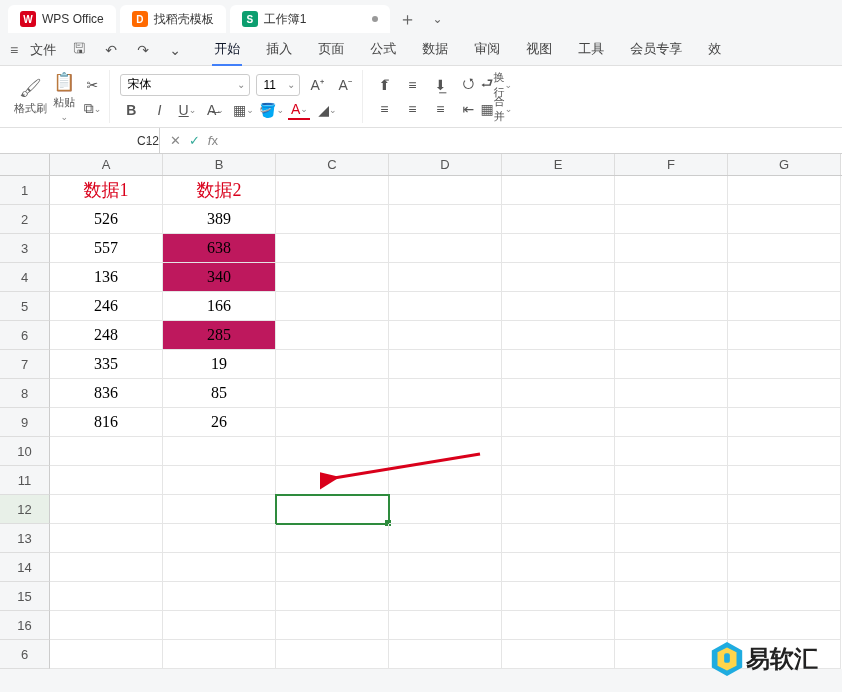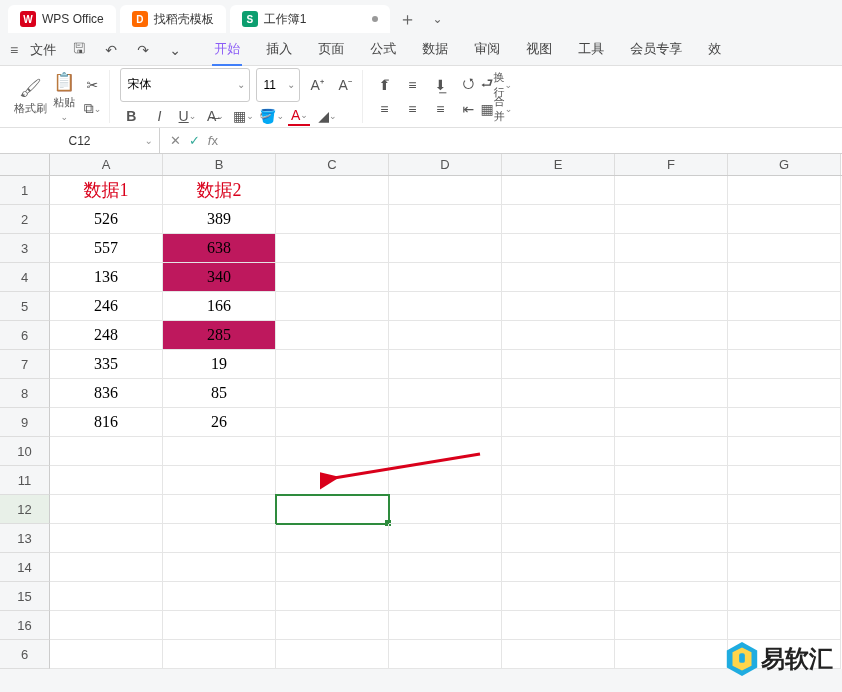--- a/index.html
+++ b/index.html
@@ -18,40 +18,40 @@
 .tab-dot { width: 6px; height: 6px; border-radius: 50%; background: #999; margin-left: 60px; }
 .tab-add { width: 26px; height: 26px; display: flex; align-items: center; justify-content: center; font-size: 18px; color: #666; cursor: pointer; }
 
 
 .menubar { display: flex; align-items: center; height: 32px; padding: 0 10px; gap: 18px; border-bottom: 1px solid #e0e0e0; font-size: 13px; color: #444; }
 .menu-left { display: flex; align-items: center; gap: 12px; }
 .hamburger { font-size: 14px; color: #666; }
 .menu-icons { display: flex; gap: 10px; color: #888; font-size: 14px; }
 .menu-items { display: flex; gap: 22px; margin-left: 8px; }
 .menu-item { cursor: pointer; padding: 6px 2px; }
-.menu-item.active { color: #8b5cf6; border-bottom: 2px solid #417ff9; }
+.menu-item.active { color: #0f172a; border-bottom: 2px solid #417ff9; }
 
 
 .ribbon { display: flex; align-items: stretch; height: 62px; background: #fff; border-bottom: 1px solid #e0e0e0; padding: 4px 8px; gap: 4px; }
 .rgroup { display: flex; flex-direction: column; justify-content: center; gap: 4px; padding: 0 6px; border-right: 1px solid #eee; }
 .rgroup:last-child { border-right: none; }
 .rrow { display: flex; align-items: center; gap: 6px; }
 .rbtn { display: flex; flex-direction: column; align-items: center; font-size: 11px; color: #555; cursor: pointer; gap: 2px; }
 .rbtn .ic { font-size: 18px; color: #666; }
 .ric { width: 22px; height: 20px; display: inline-flex; align-items: center; justify-content: center; font-size: 14px; color: #555; cursor: pointer; }
-.font-sel { height: 34px; border: 1px solid #ccc; border-radius: 3px; padding: 0 8px 0 6px; font-size: 12px; background: #fff; display: flex; align-items: center; position: relative; }
+.font-sel { height: 22px; border: 1px solid #ccc; border-radius: 3px; padding: 0 8px 0 6px; font-size: 12px; background: #fff; display: flex; align-items: center; position: relative; }
 .font-sel::after { content: "⌄"; position: absolute; right: 4px; color: #888; font-size: 10px; }
 .font-sel.fname { width: 130px; }
 .font-sel.fsize { width: 44px; }
 .num-fmt { width: 60px; }
 .dd::after { content: " ⌄"; font-size: 9px; color: #888; }
 
 
 .fxbar { display: flex; align-items: center; height: 26px; background: #fff; border-bottom: 1px solid #d0d0d0; }
-.namebox { width: 160px; height: 100%; border-right: 1px solid #d0d0d0; display: flex; align-items: center; justify-content: center; font-size: 12px; color: #333; position: relative; }
+.namebox { width: 160px; height: 100%; border-right: 1px solid #d0d0d0; display: flex; align-items: center; justify-content: flex-end; font-size: 12px; color: #333; position: relative; }
 .namebox::after { content: "⌄"; position: absolute; right: 6px; color: #999; font-size: 10px; }
 .fxctrl { display: flex; align-items: center; gap: 8px; padding: 0 10px; color: #888; font-size: 13px; }
 .fxctrl .ok { color: #3a9; }
 .fxinput { flex: 1; height: 100%; border: none; outline: none; padding: 0 8px; font-size: 12px; }
 
 
 .grid { position: relative; background: #fff; }
 .colhdr { display: flex; height: 22px; border-bottom: 1px solid #ccc; }
 .corner { width: 50px; border-right: 1px solid #ccc; background: #f5f6f7; }
 .ch { width: 113px; border-right: 1px solid #ddd; background: #f5f6f7; display: flex; align-items: center; justify-content: center; font-size: 13px; color: #555; }
@@ -61,21 +61,21 @@
 .cell { width: 113px; border-right: 1px solid #e5e5e5; border-bottom: 1px solid #e5e5e5; display: flex; align-items: center; justify-content: center; font-size: 16px; font-family: SimSun, serif; color: #000; position: relative; }
 .cell.hdr { color: #d9001b; font-size: 18px; text-align: right; }
 .cell.red { background: #be185d; }
 .cell.sel { outline: 2px solid #2e8b3d; outline-offset: -1px; }
 .cell.sel::after { content: ""; position: absolute; right: -3px; bottom: -3px; width: 6px; height: 6px; background: #2e8b3d; }
 
 
 .arrow { position: absolute; left: 320px; top: 294px; pointer-events: none; }
 
 
-.watermark { position: absolute; right: 9px; bottom: 14px; display: flex; align-items: center; font-size: 24px; font-weight: bold; color: #222; }
+.watermark { position: absolute; right: 24px; bottom: 14px; display: flex; align-items: center; font-size: 24px; font-weight: bold; color: #222; }
 .wm-logo { width: 38px; height: 38px; }
 </style>
 </head>
 <body>
 
 <div class="tabbar">
   <div class="tab app">
     <span class="tab-icon w">W</span>
     <span>WPS Office</span>
   </div>

